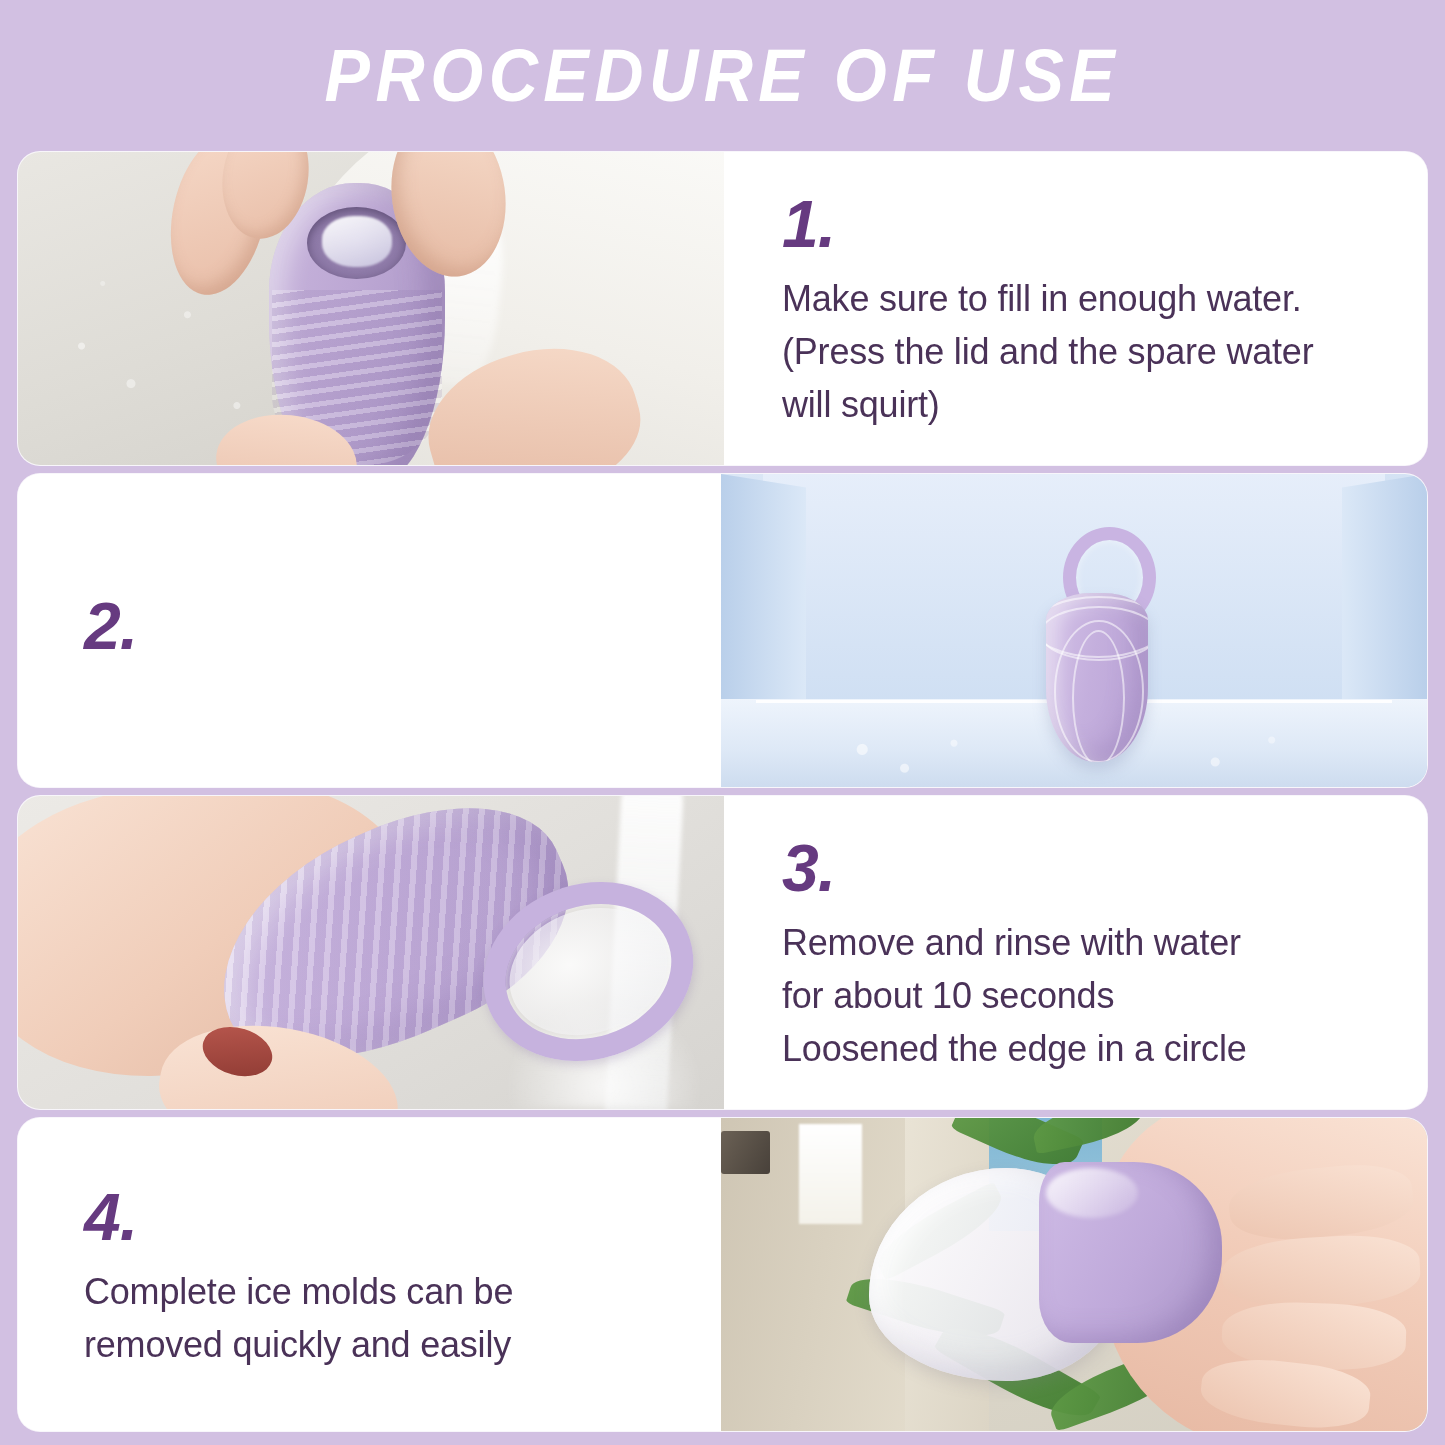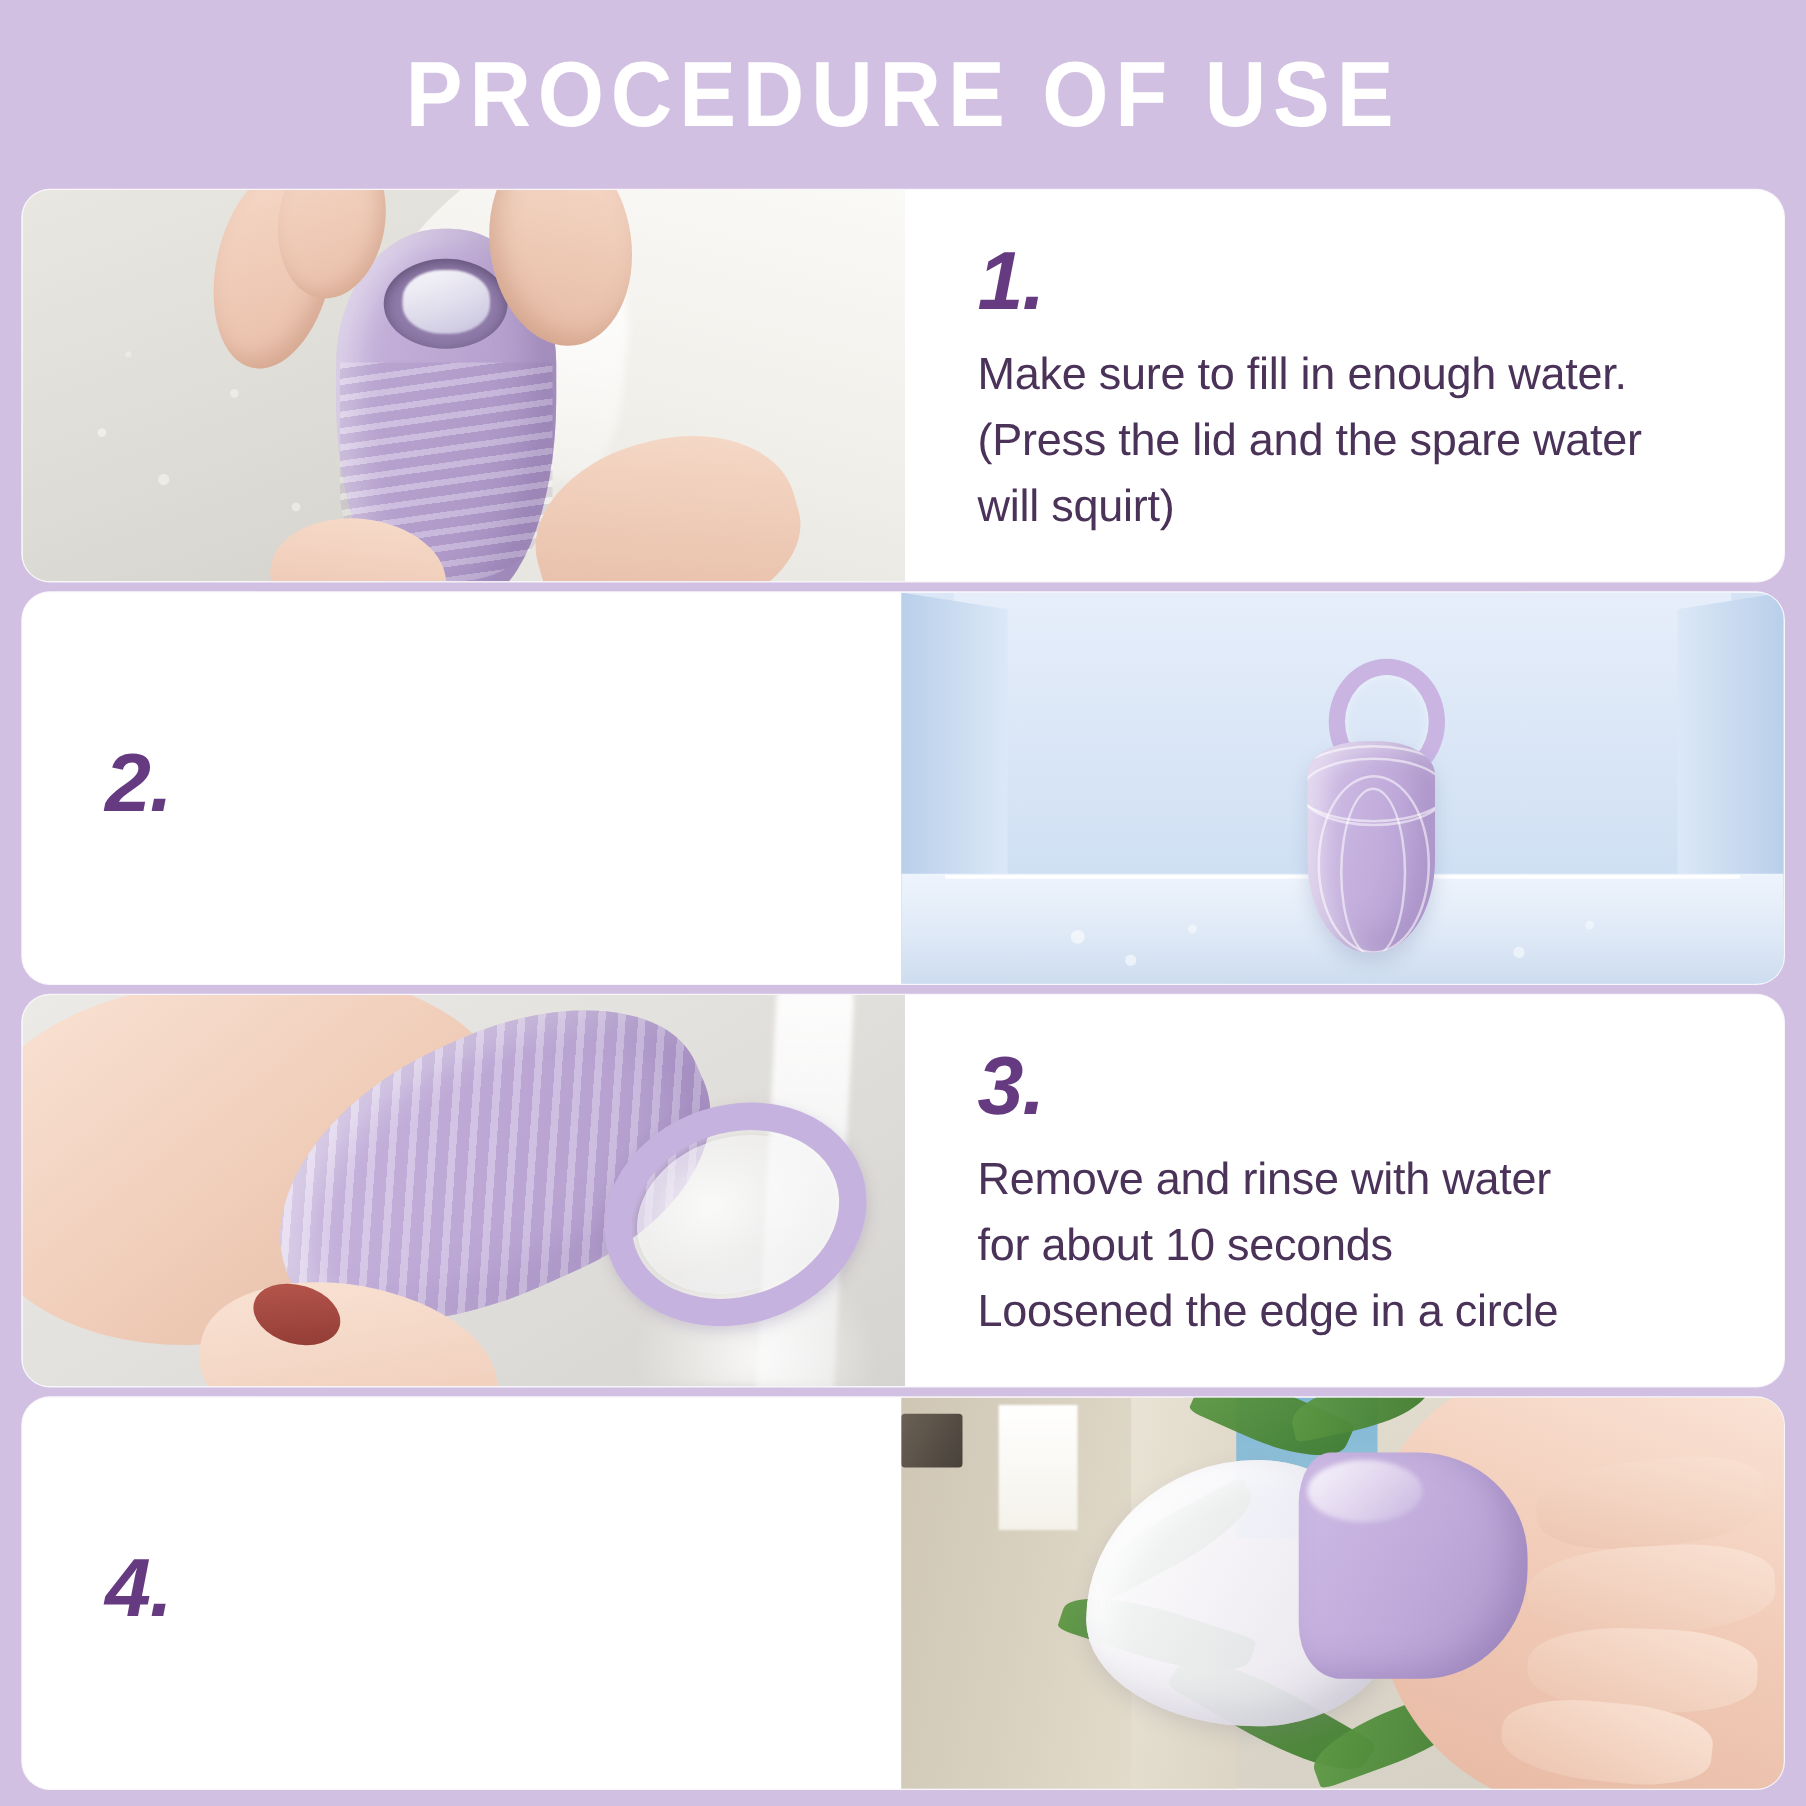--- a/index.html
+++ b/index.html
@@ -15,20 +15,21 @@
     display:flex;flex-direction:column;
     padding:0 18px 14px 18px;
     box-sizing:border-box;
   }
 
   
   .title-bar{
     height:152px;
     display:flex;align-items:center;justify-content:center;
     flex:0 0 auto;
+    font-style:italic;
   }
   .title{
     color:#ffffff;
     font-size:74px;
     font-weight:bold;
     letter-spacing:6px;
     font-family:"Liberation Sans", sans-serif;
     transform:scaleX(0.92);
     white-space:nowrap;
     line-height:1;
@@ -367,17 +368,19 @@
         <div class="fin fa"></div>
         <div class="fin fb"></div>
         <div class="fin fc"></div>
         <div class="fin fd"></div>
         <div class="ice"></div>
         <div class="cap"></div>
         <div class="capshine"></div>
       </div>
       <div class="textcell left">
         <div class="num">4.</div>
+        <div class="body">Complete ice molds can be
+removed quickly and easily</div>
       </div>
     </div>
 
   </div>
 </div>
 
 </body></html>

